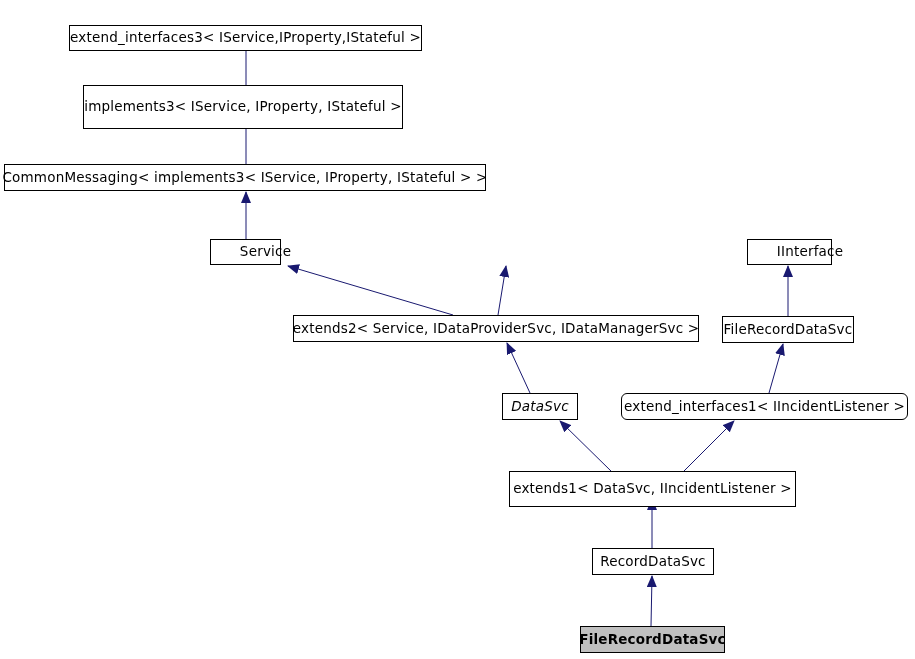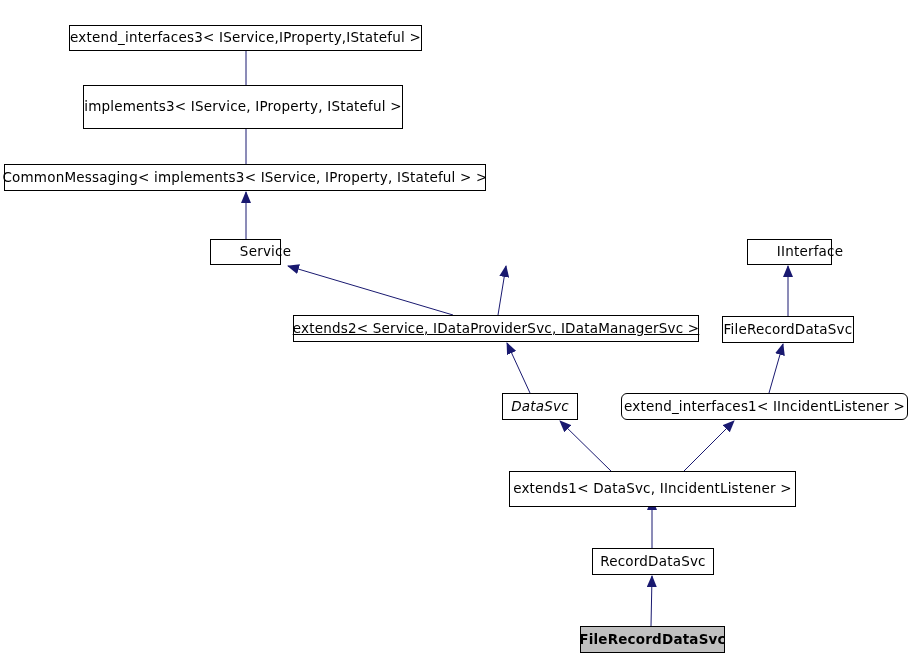--- a/index.html
+++ b/index.html
@@ -68,21 +68,21 @@
     <line x1="683" y1="472" x2="734" y2="421" marker-end="url(#arrow)"></line>
     <line x1="652" y1="548" x2="652" y2="499" marker-end="url(#arrow)"></line>
     <line x1="651" y1="626" x2="652" y2="576" marker-end="url(#arrow)"></line>
   </svg>
 
   <div class="node" style="left:69px;  top:25px;   width:353px; height:26px;">extend_interfaces3&lt; IService,IProperty,IStateful &gt;</div>
   <div class="node" style="left:83px;  top:85px;  width:320px; height:44px;">implements3&lt; IService, IProperty, IStateful &gt;</div>
   <div class="node" style="left:4px;   top:164px; width:482px; height:27px;">CommonMessaging&lt; implements3&lt; IService, IProperty, IStateful &gt; &gt;</div>
   <div class="node" style="left:210px; top:239px; width:71px;  height:26px;padding-left:40px;">Service</div>
   <div class="node" style="left:747px; top:239px; width:85px;  height:26px;padding-left:41px;">IInterface</div>
-  <div class="node" style="left:293px; top:315px; width:406px; height:27px;text-decoration:underline;">extends2&lt; Service, IDataProviderSvc, IDataManagerSvc &gt;</div>
+  <div class="node" style="left:293px; top:315px; width:406px; height:27px;">extends2&lt; Service, IDataProviderSvc, IDataManagerSvc &gt;</div>
   <div class="node" style="left:722px; top:316px; width:132px; height:27px;">FileRecordDataSvc</div>
   <div class="node" style="left:502px; top:393px; width:76px;  height:27px;font-style:italic;">DataSvc</div>
   <div class="node" style="left:621px; top:393px; width:287px; height:27px;border-radius:6px;">extend_interfaces1&lt; IIncidentListener &gt;</div>
   <div class="node" style="left:509px; top:471px; width:287px; height:36px;">extends1&lt; DataSvc, IIncidentListener &gt;</div>
   <div class="node" style="left:592px; top:548px; width:122px; height:27px;">RecordDataSvc</div>
   <div class="node current" style="left:580px; top:626px; width:145px; height:27px;font-weight:bold;">FileRecordDataSvc</div>
 
 </div>
 
 </body></html>

